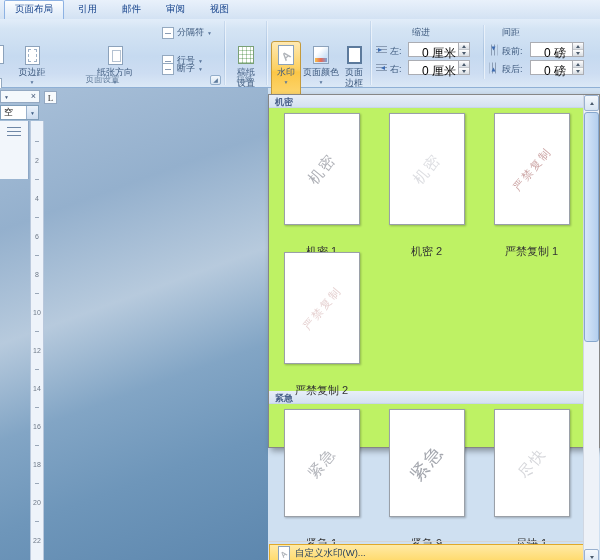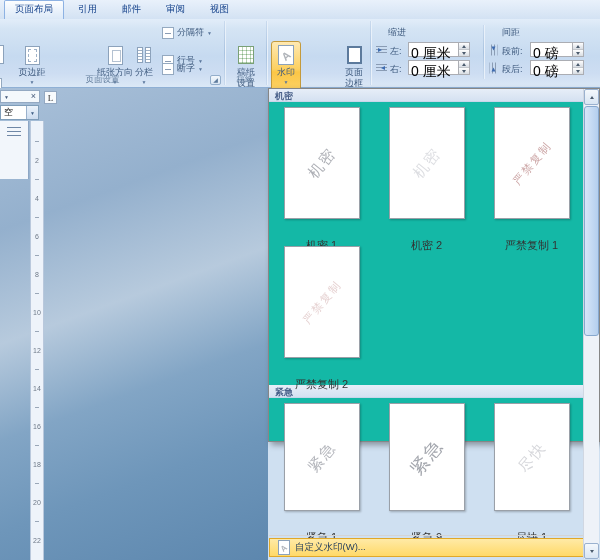--- a/index.html
+++ b/index.html
@@ -80,21 +80,21 @@
   .ic-pageborder{ width:15px; height:18px; background:#fff; border:2px solid #5c7a9c; }
   .ic-indent{ width:11px; height:10px; position:relative; flex:none; }
   .ic-indent::before{ content:""; position:absolute; left:0; right:0; top:1px; height:8px;
     background:repeating-linear-gradient(#8a9cb4 0 1px,transparent 1px 3px); }
   .ic-indent::after{ content:""; position:absolute; left:2px; top:3px; width:0; height:0;
     border-top:2.5px solid transparent; border-bottom:2.5px solid transparent; border-left:4px solid #3d6bb0; }
 
   
   .flabel{ position:absolute; font-size:9px; color:#3e5a7e; }
   .spinfield{ position:absolute; height:15px; background:#fff; border:1px solid #abadb3; display:flex; align-items:stretch; }
-  .spinfield .val{ flex:1; padding:2px 0 0 2px; font-size:14px; color:#000; }
+  .spinfield .val{ flex:1; padding:2px 0 0 13px; font-size:12px; color:#000; }
   .spinner{ width:11px; display:flex; flex-direction:column; border-left:1px solid #abadb3; }
   .spinner .sp{ flex:1; background:linear-gradient(#fefefe,#d8dde3); display:flex; align-items:center; justify-content:center; }
   .spinner .sp+.sp{ border-top:1px solid #c3c7cc; }
   .tri-up{ width:0; height:0; border-left:2.5px solid transparent; border-right:2.5px solid transparent; border-bottom:3px solid #4b5b6d; }
   .tri-dn{ width:0; height:0; border-left:2.5px solid transparent; border-right:2.5px solid transparent; border-top:3px solid #4b5b6d; }
 
   
   .docarea{
     position:absolute; top:88px; left:0; width:268px; height:472px;
     background:linear-gradient(160deg,#a9c0d9 0%,#94b0cd 25%,#b7cadd 45%,#82a5c5 62%,#6e96ba 78%,#5d87ae 100%);
@@ -114,22 +114,22 @@
   .leftstrip .lines{ margin:6px auto 0; width:14px; height:11px;
     background:repeating-linear-gradient(#6f87a6 0 1px,transparent 1px 4px); }
   .ruler{ position:absolute; left:30px; top:33px; width:14px; height:439px; background:#eef3fa;
     border-left:1px solid #b9c8dc; border-right:1px solid #b9c8dc; overflow:hidden; padding-top:11px; }
   .rtick{ height:19px; position:relative; }
   .rtick::after{ content:""; position:absolute; left:4px; right:4px; top:9px; border-top:1px solid #9aa7b8; }
   .rnum{ height:19px; font-size:7px; color:#6e7988; display:flex; align-items:center; justify-content:center; }
 
   
   .gallery{
-    position:absolute; left:268px; top:88px; width:332px; height:354px;
-    background:#14b8a6; border:1px solid #868686; box-shadow:3px 3px 6px rgba(0,0,0,.35);
+    position:absolute; left:268px; top:94px; width:332px; height:354px;
+    background:#bef264; border:1px solid #868686; box-shadow:3px 3px 6px rgba(0,0,0,.35);
   }
   .gcontent{ position:absolute; left:0; top:0; width:315px; height:470px; }
   .ghead{
     height:13px; background:linear-gradient(#e7eef8,#d5e1f1); border-bottom:1px solid #c8d6ea;
     font-weight:bold; font-size:9px; color:#4a618a; padding:1px 0 0 6px;
   }
   .grow{ display:flex; }
   .gcell{ width:105px; padding-top:5px; }
   .grow1 .gcell{ height:139px; } .grow2 .gcell{ height:144px; } .grow3 .gcell{ height:135px; }
   .gthumb{ width:76px; margin:0 auto; background:#fff; border:1px solid #9aa0a8;
@@ -188,30 +188,20 @@
 
 
   <div class="bigbtn" style="left:94px;width:42px">
     <div class="bicon">
         <div class="ic-size"></div>
       </div>
     <div class="blabel">纸张方向</div>
     <div class="barrow">▼</div>
   </div>
 
-  <div class="bigbtn" style="left:128px;width:32px">
-    <div class="bicon">
-        <div class="ic-cols">
-          <div></div>
-          <div></div>
-        </div>
-      </div>
-    <div class="blabel">分栏</div>
-    <div class="barrow">▼</div>
-  </div>
 
   <div class="smallbtn" style="top:5px">
     <div class="ic-sm"></div>
     <span>分隔符</span>
     <span class="sarrow">▼</span>
   </div>
   <div class="smallbtn" style="top:33px">
     <div class="ic-sm"></div>
     <span>行号</span>
     <span class="sarrow">▼</span>
@@ -238,30 +228,37 @@
 
   <div class="bigbtn hl" style="left:271px;width:30px;height:62px">
     <div class="bicon">
         <div class="ic-wm">
           <span>A</span>
         </div>
       </div>
     <div class="blabel">水印</div>
     <div class="barrow">▼</div>
   </div>
+  <div class="bigbtn" style="left:303px;width:36px;height:62px">
+    <div class="bicon">
+        <div class="ic-pagecolor"></div>
+      </div>
+    <div class="blabel">页面颜色</div>
+    <div class="barrow">▼</div>
+  </div>
   <div class="bigbtn" style="left:340px;width:28px;height:62px">
     <div class="bicon">
         <div class="ic-pageborder"></div>
       </div>
     <div class="blabel">页面</div>
     <div class="blabel">边框</div>
   </div>
   <div class="gsep" style="left:370px"></div>
 
-  <div class="flabel" style="left:388px;top:7px">缩进</div>
+  <div class="flabel" style="left:412px;top:7px">缩进</div>
   <div class="flabel" style="left:502px;top:7px">间距</div>
   <div class="gsep" style="left:483px;top:6px;bottom:8px"></div>
 
   <div class="ic-indent" style="position:absolute;left:376px;top:26px"></div>
   <div class="flabel" style="left:390px;top:26px">左:</div>
   <div class="spinfield" style="left:408px;top:23px;width:62px">
     <div class="val">0 厘米</div>
     <div class="spinner">
       <div class="sp">
           <div class="tri-up"></div>

